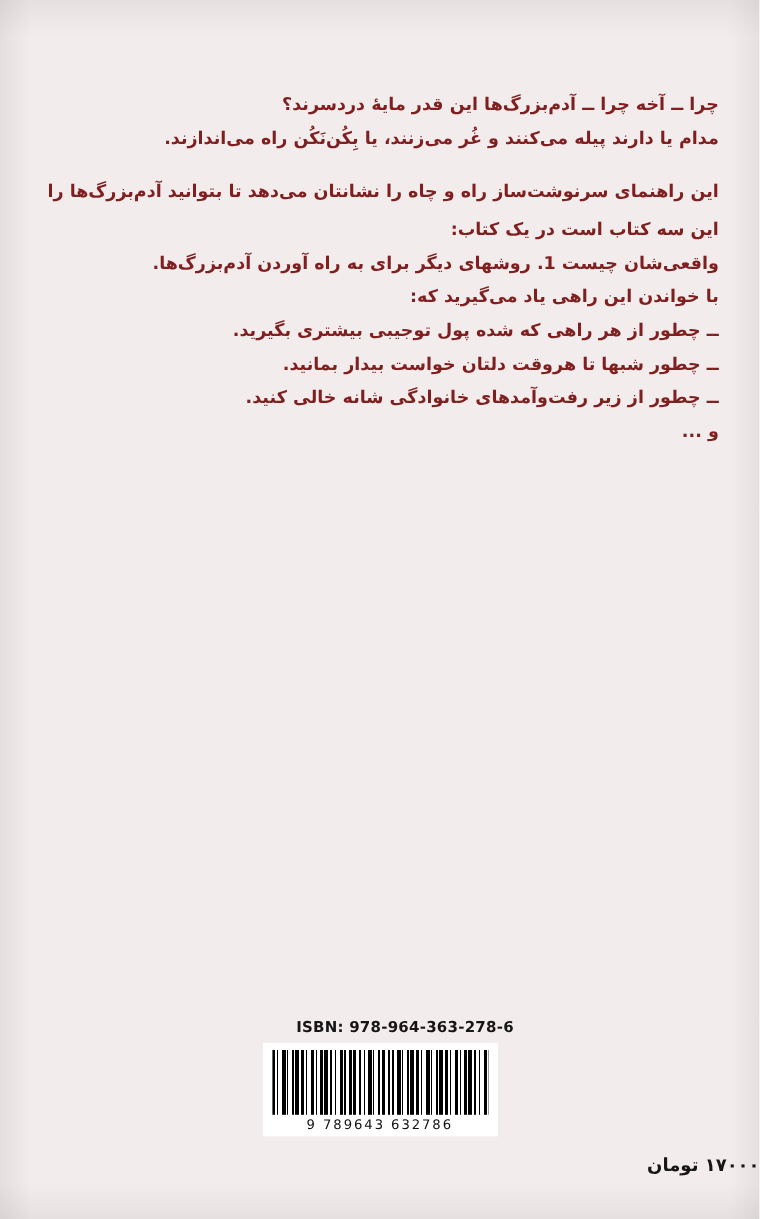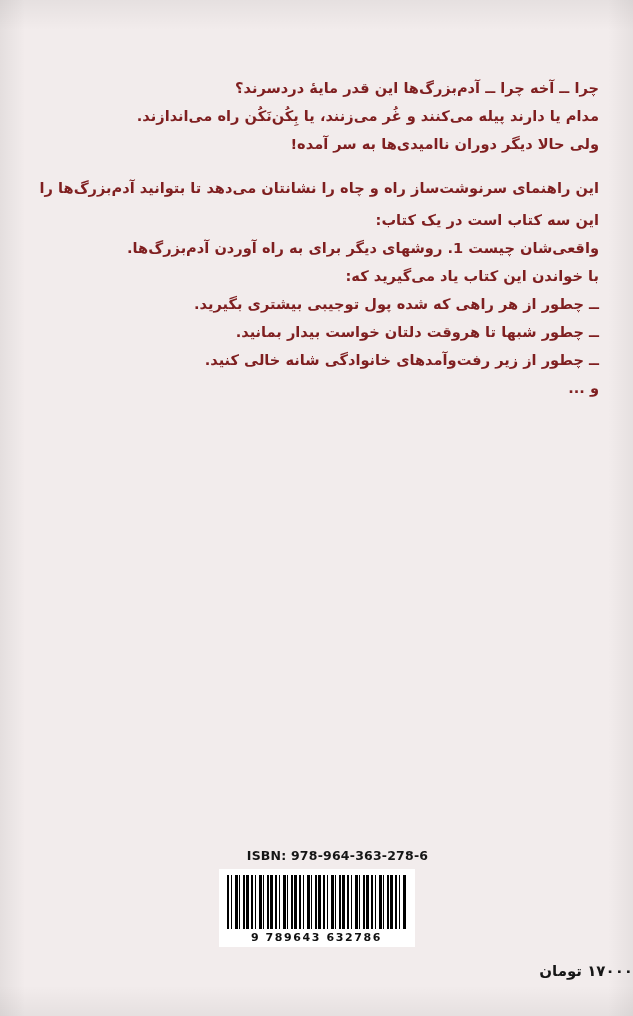--- a/index.html
+++ b/index.html
@@ -68,21 +68,20 @@
     color: #161616;
     letter-spacing: 0.2px;
     margin-left: 42px;
   }
   .barcode-wrap {
     margin: 6px auto 0 auto;
     width: 196px;
     background: #ffffff;
     padding: 6px 8px 3px 8px;
     box-sizing: border-box;
-    font-weight: bold;
   }
   .barcode-bars {
     height: 54px;
     width: 100%;
     background-repeat: repeat-x;
     background-color: #ffffff;
     background-image:
       repeating-linear-gradient(to right,
         #000 0px, #000 2px, #fff 2px, #fff 4px,
         #000 4px, #000 5px, #fff 5px, #fff 8px,
@@ -113,31 +112,30 @@
   }
 </style>
 </head>
 <body>
 
 <div id="page">
 
   <div class="blurb">
     <p>چرا ــ آخه چرا ــ آدم‌بزرگ‌ها این قدر مایهٔ دردسرند؟</p>
     <p>مدام یا دارند پیله می‌کنند و غُر می‌زنند، یا بِکُن‌نَکُن راه می‌اندازند.</p>
-    <p>ولی حالا دیگر دوران ناامیدی‌ها به سر آمده!</p>
 
     <div class="para-gap"></div>
 
     <p>این راهنمای سرنوشت‌ساز راه و چاه را نشانتان می‌دهد تا بتوانید آدم‌بزرگ‌ها را</p>
 
     <div class="para-gap-sm"></div>
 
     <p>این سه کتاب است در یک کتاب:</p>
     <p>واقعی‌شان چیست 1. روشهای دیگر برای به راه آوردن آدم‌بزرگ‌ها.</p>
-    <p>با خواندن این کتاب یاد می‌گیرید که:</p>
+    <p>با خواندن این راهی یاد می‌گیرید که:</p>
 
     <p>ــ چطور از هر راهی که شده پول توجیبی بیشتری بگیرید.</p>
     <p>ــ چطور شبها تا هروقت دلتان خواست بیدار بمانید.</p>
     <p>ــ چطور از زیر رفت‌وآمدهای خانوادگی شانه خالی کنید.</p>
     <p>و ...</p>
   </div>
 
   <div class="isbn-block">
     <div class="isbn-text">ISBN: 978-964-363-278-6</div>
     <div class="barcode-wrap">

